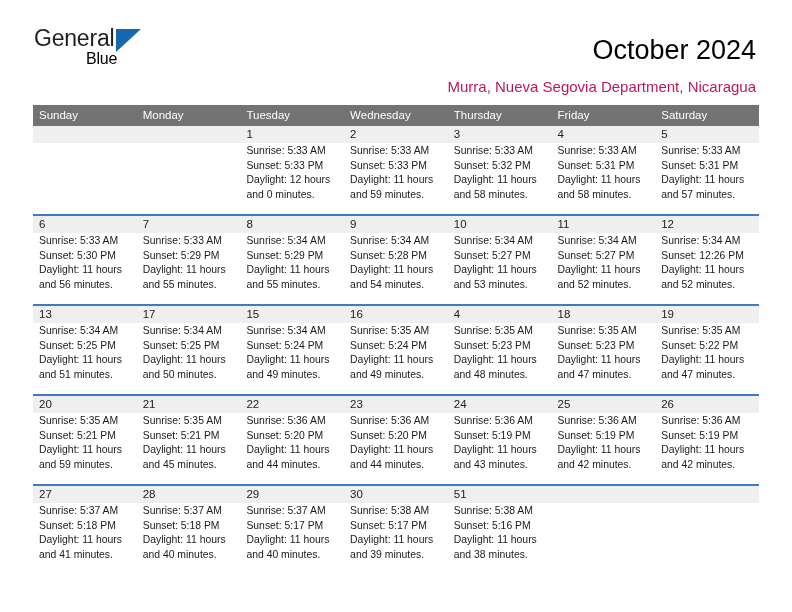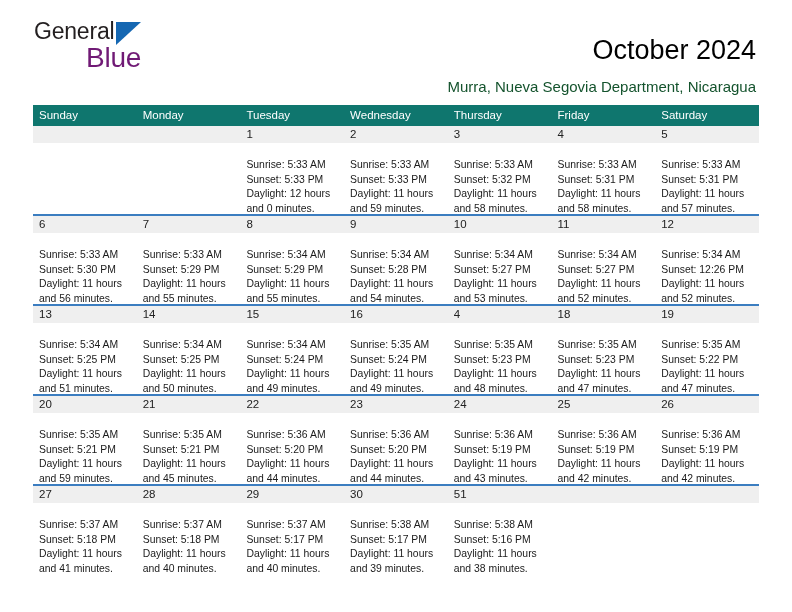--- a/index.html
+++ b/index.html
@@ -25,21 +25,21 @@
   .header {
     position: absolute;
     top: 0;
     left: 0;
     width: 792px;
     height: 104px;
   }
   .brand {
     position: absolute;
     left: 34px;
-    top: 20px;
+    top: 27px;
     width: 190px;
     height: 52px;
     line-height: 1;
   }
   .brand-row1 {
     position: relative;
     height: 26px;
   }
   .brand-general {
     position: absolute;
@@ -56,60 +56,60 @@
     top: 2px;
     width: 0;
     height: 0;
     border-left: 25px solid #1567b2;
     border-bottom: 23px solid transparent;
   }
   .brand-blue {
     position: absolute;
     left: 52px;
     top: 24px;
-    font-size: 28px;
-    color: #701a75;
+    font-size: 16px;
+    color: #000000;
     letter-spacing: -0.2px;
     font-family: "Liberation Sans", sans-serif;
   }
 
   .title {
     position: absolute;
     right: 36px;
     top: 35px;
     font-size: 27px;
     color: #000000;
     white-space: nowrap;
   }
   .subtitle {
     position: absolute;
     right: 36px;
     top: 78px;
     font-size: 15px;
-    color: #14532d;
+    color: #be185d;
     text-align: right;
     white-space: nowrap;
   }
 
   
   .calendar {
     position: absolute;
     left: 33px;
     top: 105px;
     width: 726px;
   }
   table.cal {
     border-collapse: collapse;
     table-layout: fixed;
     width: 726px;
   }
   table.cal col { width: 103.714px; }
 
   thead th {
-    background: #0f766e;
+    background: #737373;
     color: #ffffff;
     font-size: 11.5px;
     font-weight: normal;
     text-align: left;
     padding: 4px 0 5px 6px;
     height: 12px;
     vertical-align: middle;
   }
 
   tbody tr.week > td {
@@ -135,21 +135,21 @@
     height: 17px;
     line-height: 17px;
     font-size: 11.5px;
     color: #222222;
     padding-left: 6px;
     background: #efefef;
     box-sizing: border-box;
   }
   .cell.blank .daynum { background: #efefef; }
   .lines {
-    padding: 15px 5px 0 6px;
+    padding: 1px 5px 0 6px;
     font-size: 10.4px;
     line-height: 14.6px;
     color: #1a1a1a;
   }
   .lines div { white-space: nowrap; }
 </style>
 </head>
 <body>
 
 <div class="page">
@@ -346,21 +346,21 @@
                 <div class="lines">
                   <div>Sunrise: 5:34 AM</div>
                   <div>Sunset: 5:25 PM</div>
                   <div>Daylight: 11 hours</div>
                   <div>and 51 minutes.</div>
                 </div>
               </div>
             </td>
             <td>
               <div class="cell filled">
-                <div class="daynum">14</div>
+                <div class="daynum">17</div>
                 <div class="lines">
                   <div>Sunrise: 5:34 AM</div>
                   <div>Sunset: 5:25 PM</div>
                   <div>Daylight: 11 hours</div>
                   <div>and 50 minutes.</div>
                 </div>
               </div>
             </td>
             <td>
               <div class="cell filled">

